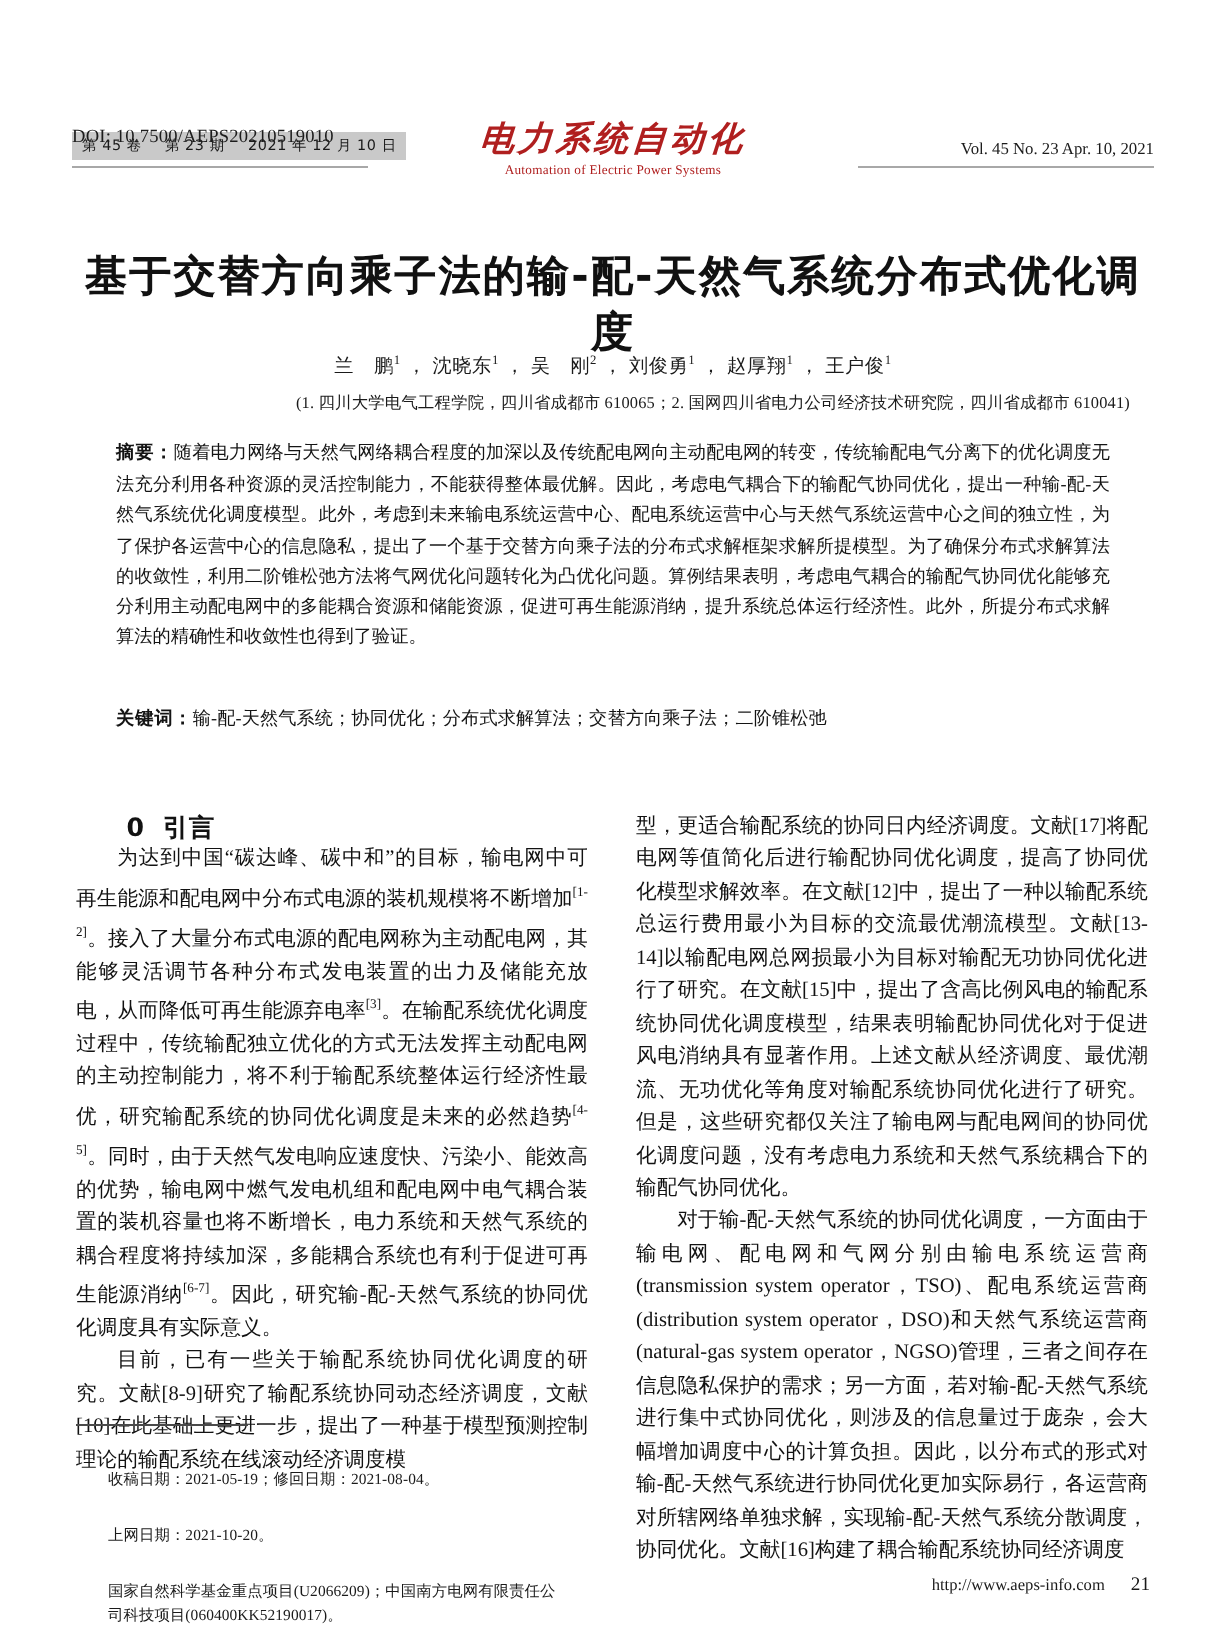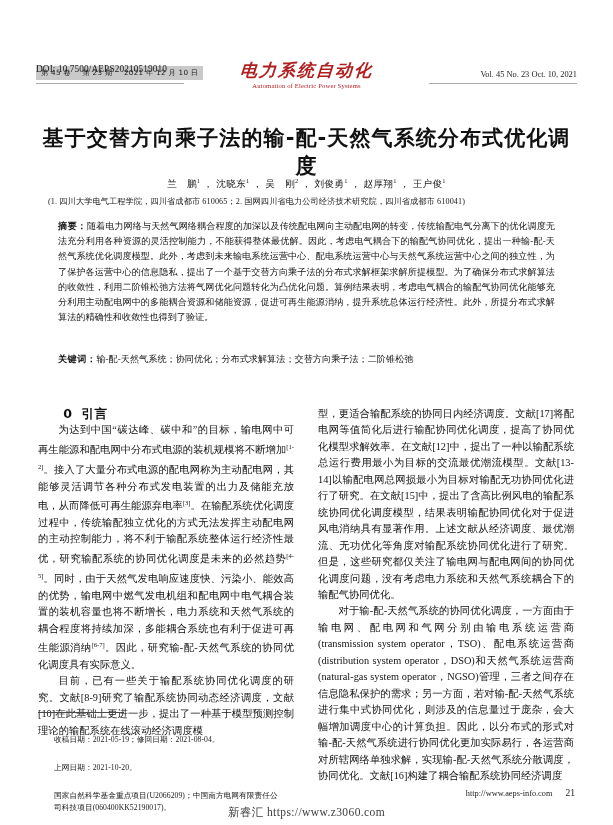--- a/index.html
+++ b/index.html
@@ -110,21 +110,21 @@
     font-size: 9.6px;
     color: #1a1a1a;
     letter-spacing: 0.3px;
   }
   .authors .au { margin: 0 3px; }
   .authors sup { font-size: 6.4px; vertical-align: super; }
   .affil {
     position: absolute;
     left: 48px; right: 48px;
     top: 196px;
-    text-align: left;
+    text-align: right;
     font-size: 8.2px;
     color: #1a1a1a;
     letter-spacing: 0.1px;
   }
 
   
   .abstract {
     position: absolute;
     left: 58px; right: 58px;
     top: 219px;
@@ -239,21 +239,21 @@
     <div class="doi">DOI: 10.7500/AEPS20210519010</div>
 
     <div class="rule-left"></div>
     <div class="rule-right"></div>
 
     <div class="journal-logo">
       <div class="journal-cn">电力系统自动化</div>
       <div class="journal-en">Automation of Electric Power Systems</div>
     </div>
 
-    <div class="vol-right">Vol. 45 No. 23 Oct. 10, 2021</div>
+    <div class="vol-right">Vol. 45 No. 23 Apr. 10, 2021</div>
   </div>
 
   <div class="title">基于交替方向乘子法的输-配-天然气系统分布式优化调度</div>
 
   <div class="authors"><span class="au">兰　鹏<sup>1</sup></span><span>，</span><span class="au">沈晓东<sup>1</sup></span><span>，</span><span class="au">吴　刚<sup>2</sup></span><span>，</span><span class="au">刘俊勇<sup>1</sup></span><span>，</span><span class="au">赵厚翔<sup>1</sup></span><span>，</span><span class="au">王户俊<sup>1</sup></span></div>
 
   <div class="affil">(1. 四川大学电气工程学院，四川省成都市 610065；2. 国网四川省电力公司经济技术研究院，四川省成都市 610041)</div>
 
   <div class="abstract">
     <b>摘要：</b><span>随着电力网络与天然气网络耦合程度的加深以及传统配电网向主动配电网的转变，传统输配电气分离下的优化调度无法充分利用各种资源的灵活控制能力，不能获得整体最优解。因此，考虑电气耦合下的输配气协同优化，提出一种输-配-天然气系统优化调度模型。此外，考虑到未来输电系统运营中心、配电系统运营中心与天然气系统运营中心之间的独立性，为了保护各运营中心的信息隐私，提出了一个基于交替方向乘子法的分布式求解框架求解所提模型。为了确保分布式求解算法的收敛性，利用二阶锥松弛方法将气网优化问题转化为凸优化问题。算例结果表明，考虑电气耦合的输配气协同优化能够充分利用主动配电网中的多能耦合资源和储能资源，促进可再生能源消纳，提升系统总体运行经济性。此外，所提分布式求解算法的精确性和收敛性也得到了验证。</span>
@@ -280,18 +280,14 @@
   <div class="footnote">
     <div>收稿日期：2021-05-19；修回日期：2021-08-04。</div>
     <div>上网日期：2021-10-20。</div>
     <div>国家自然科学基金重点项目(U2066209)；中国南方电网有限责任公司科技项目(060400KK52190017)。</div>
   </div>
 
   <div class="footer-url">
     <span>http://www.aeps-info.com</span><span class="pageno">21</span>
   </div>
 
-  <div class="watermark">
-    <span class="wm-cn">新睿汇</span>
-    <span>https://www.z3060.com</span>
-  </div>
 
 </div>
 
 </body></html>

